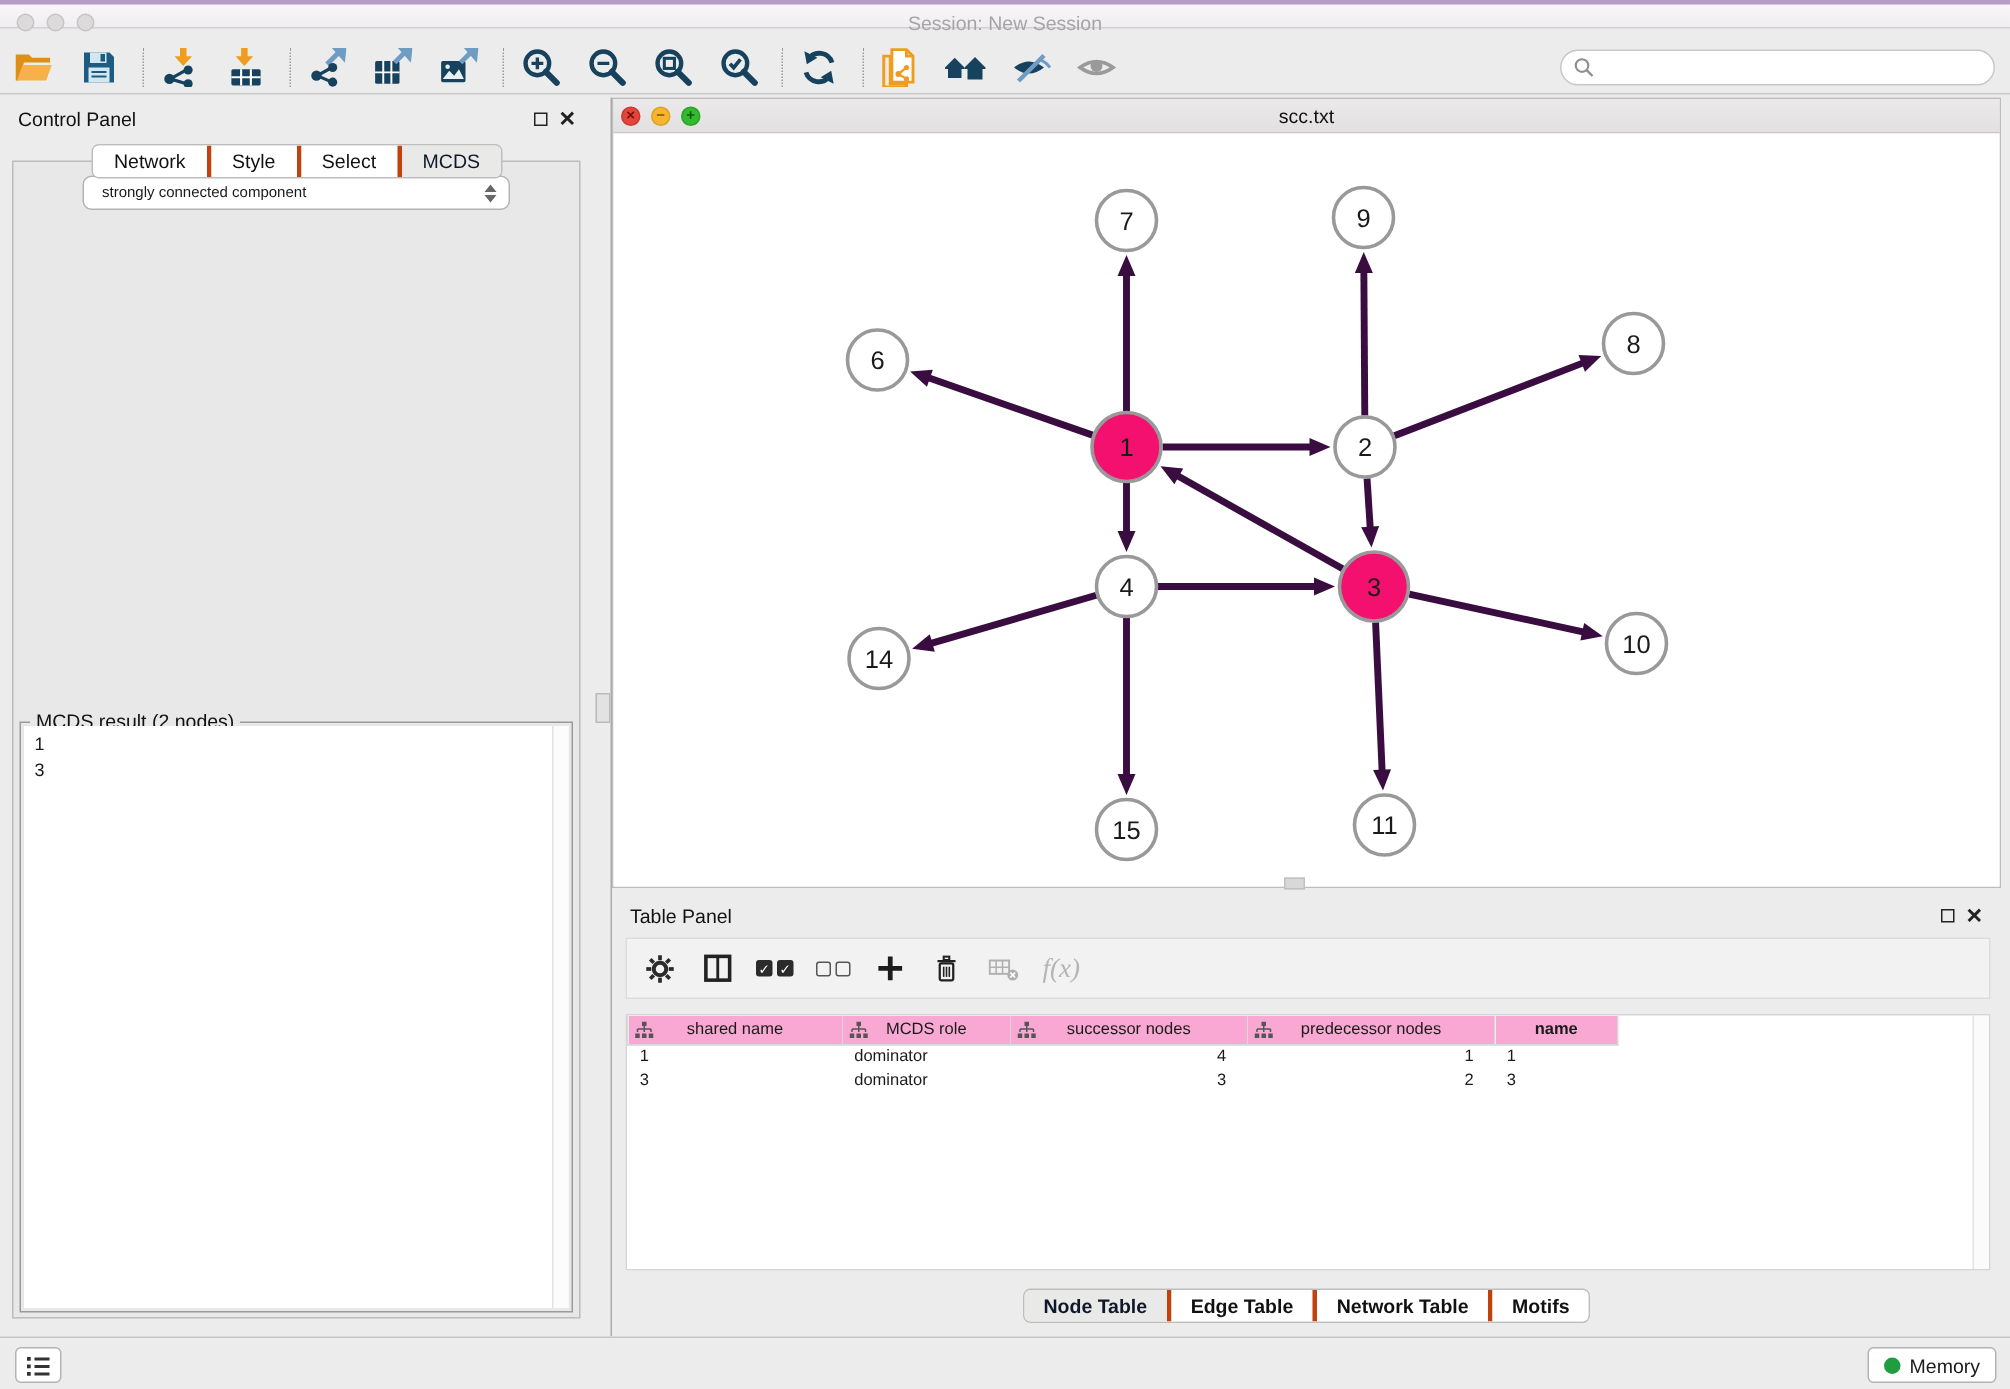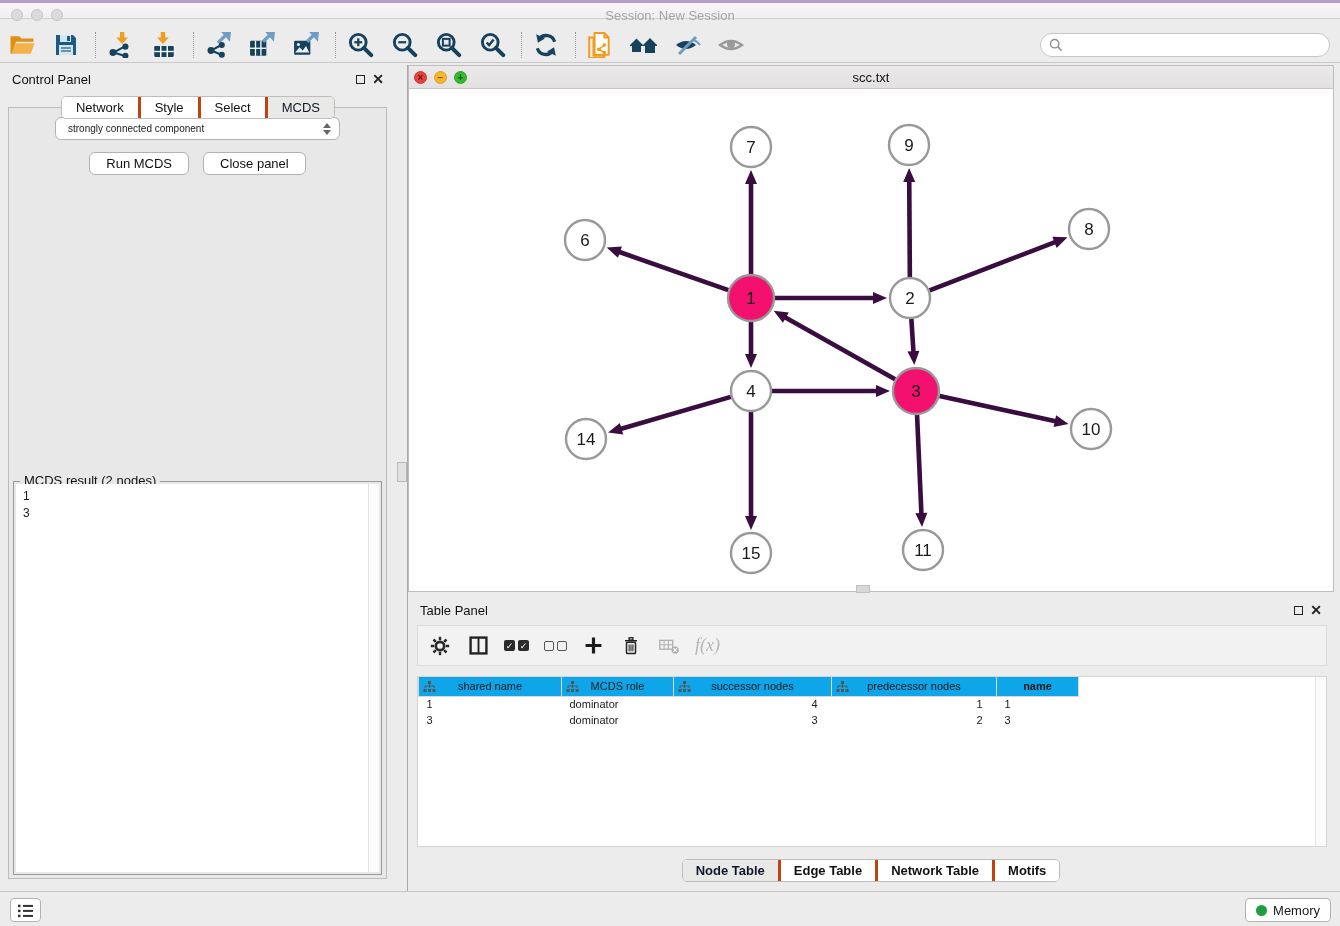--- a/index.html
+++ b/index.html
@@ -84,21 +84,21 @@
     border:1px solid #dcdcdc; display:flex; align-items:center; padding-left:10px; gap:14px; }
   .tp-tool { display:flex; align-items:center; justify-content:center; min-width:24px; height:28px; }
   .chk-pair { display:flex; gap:3px; }
   .chk { width:11px; height:11px; background:#2b2b2b; border-radius:2px; color:#fff; font-size:9px;
     display:flex; align-items:center; justify-content:center; }
   .unchk { width:10px; height:10px; border:1.5px solid #555; border-radius:2px; background:#f2f2f2; }
   .fx { font-family:"Liberation Serif", serif; font-style:italic; font-size:18px; color:#b5b5b5; }
   .tp-table-area { position:absolute; left:9px; right:7px; top:80px; bottom:44px; background:#fff;
     border:1px solid #d5d5d5; overflow:hidden; }
   .ttable { border-collapse:collapse; table-layout:fixed; font-size:11px; }
-  .ttable th { background:#0ea5e9; border:1px solid #d8d8d8; border-top:none; font-weight:normal;
+  .ttable th { background:#f9a8d4; border:1px solid #d8d8d8; border-top:none; font-weight:normal;
     height:19px; padding:0 4px; position:relative; }
   .th-inner { display:flex; align-items:center; justify-content:center; gap:4px; }
   .th-inner .tree { position:absolute; left:4px; top:4px; }
   .ttable td { height:16px; padding:0 8px; border:none; }
   .ttable td.num { text-align:right; padding-right:14px; }
   .tbl-scroll { position:absolute; top:0; bottom:0; right:0; width:11px; background:#fbfbfb; border-left:1px solid #e4e4e4; }
   .tp-tabs { position:absolute; left:0; right:0; bottom:9px; display:flex; justify-content:center; }
   .tp-tabs .seg { font-weight:bold; padding:3px 13px; }
   
   .statusbar { position:absolute; left:0; right:0; bottom:0; height:35px; background:#ececec;
@@ -285,24 +285,20 @@
       <span class="seg selected">MCDS</span>
     </div>
   </div>
   <div class="cp-body">
     <div class="dropdown">
       <span>strongly connected component</span>
       <span class="stepper">
           <i class="up"></i>
           <i class="dn"></i>
         </span>
-    </div>
-    <div class="cp-buttons">
-      <button class="btn">Run MCDS</button>
-      <button class="btn">Close panel</button>
     </div>
     <div class="result-fieldset">
       <span class="result-legend">MCDS result (2 nodes)</span>
       <div class="result-box">
           <div>1</div>
           <div>3</div>
         </div>
       <div class="result-scroll"></div>
     </div>
   </div>

